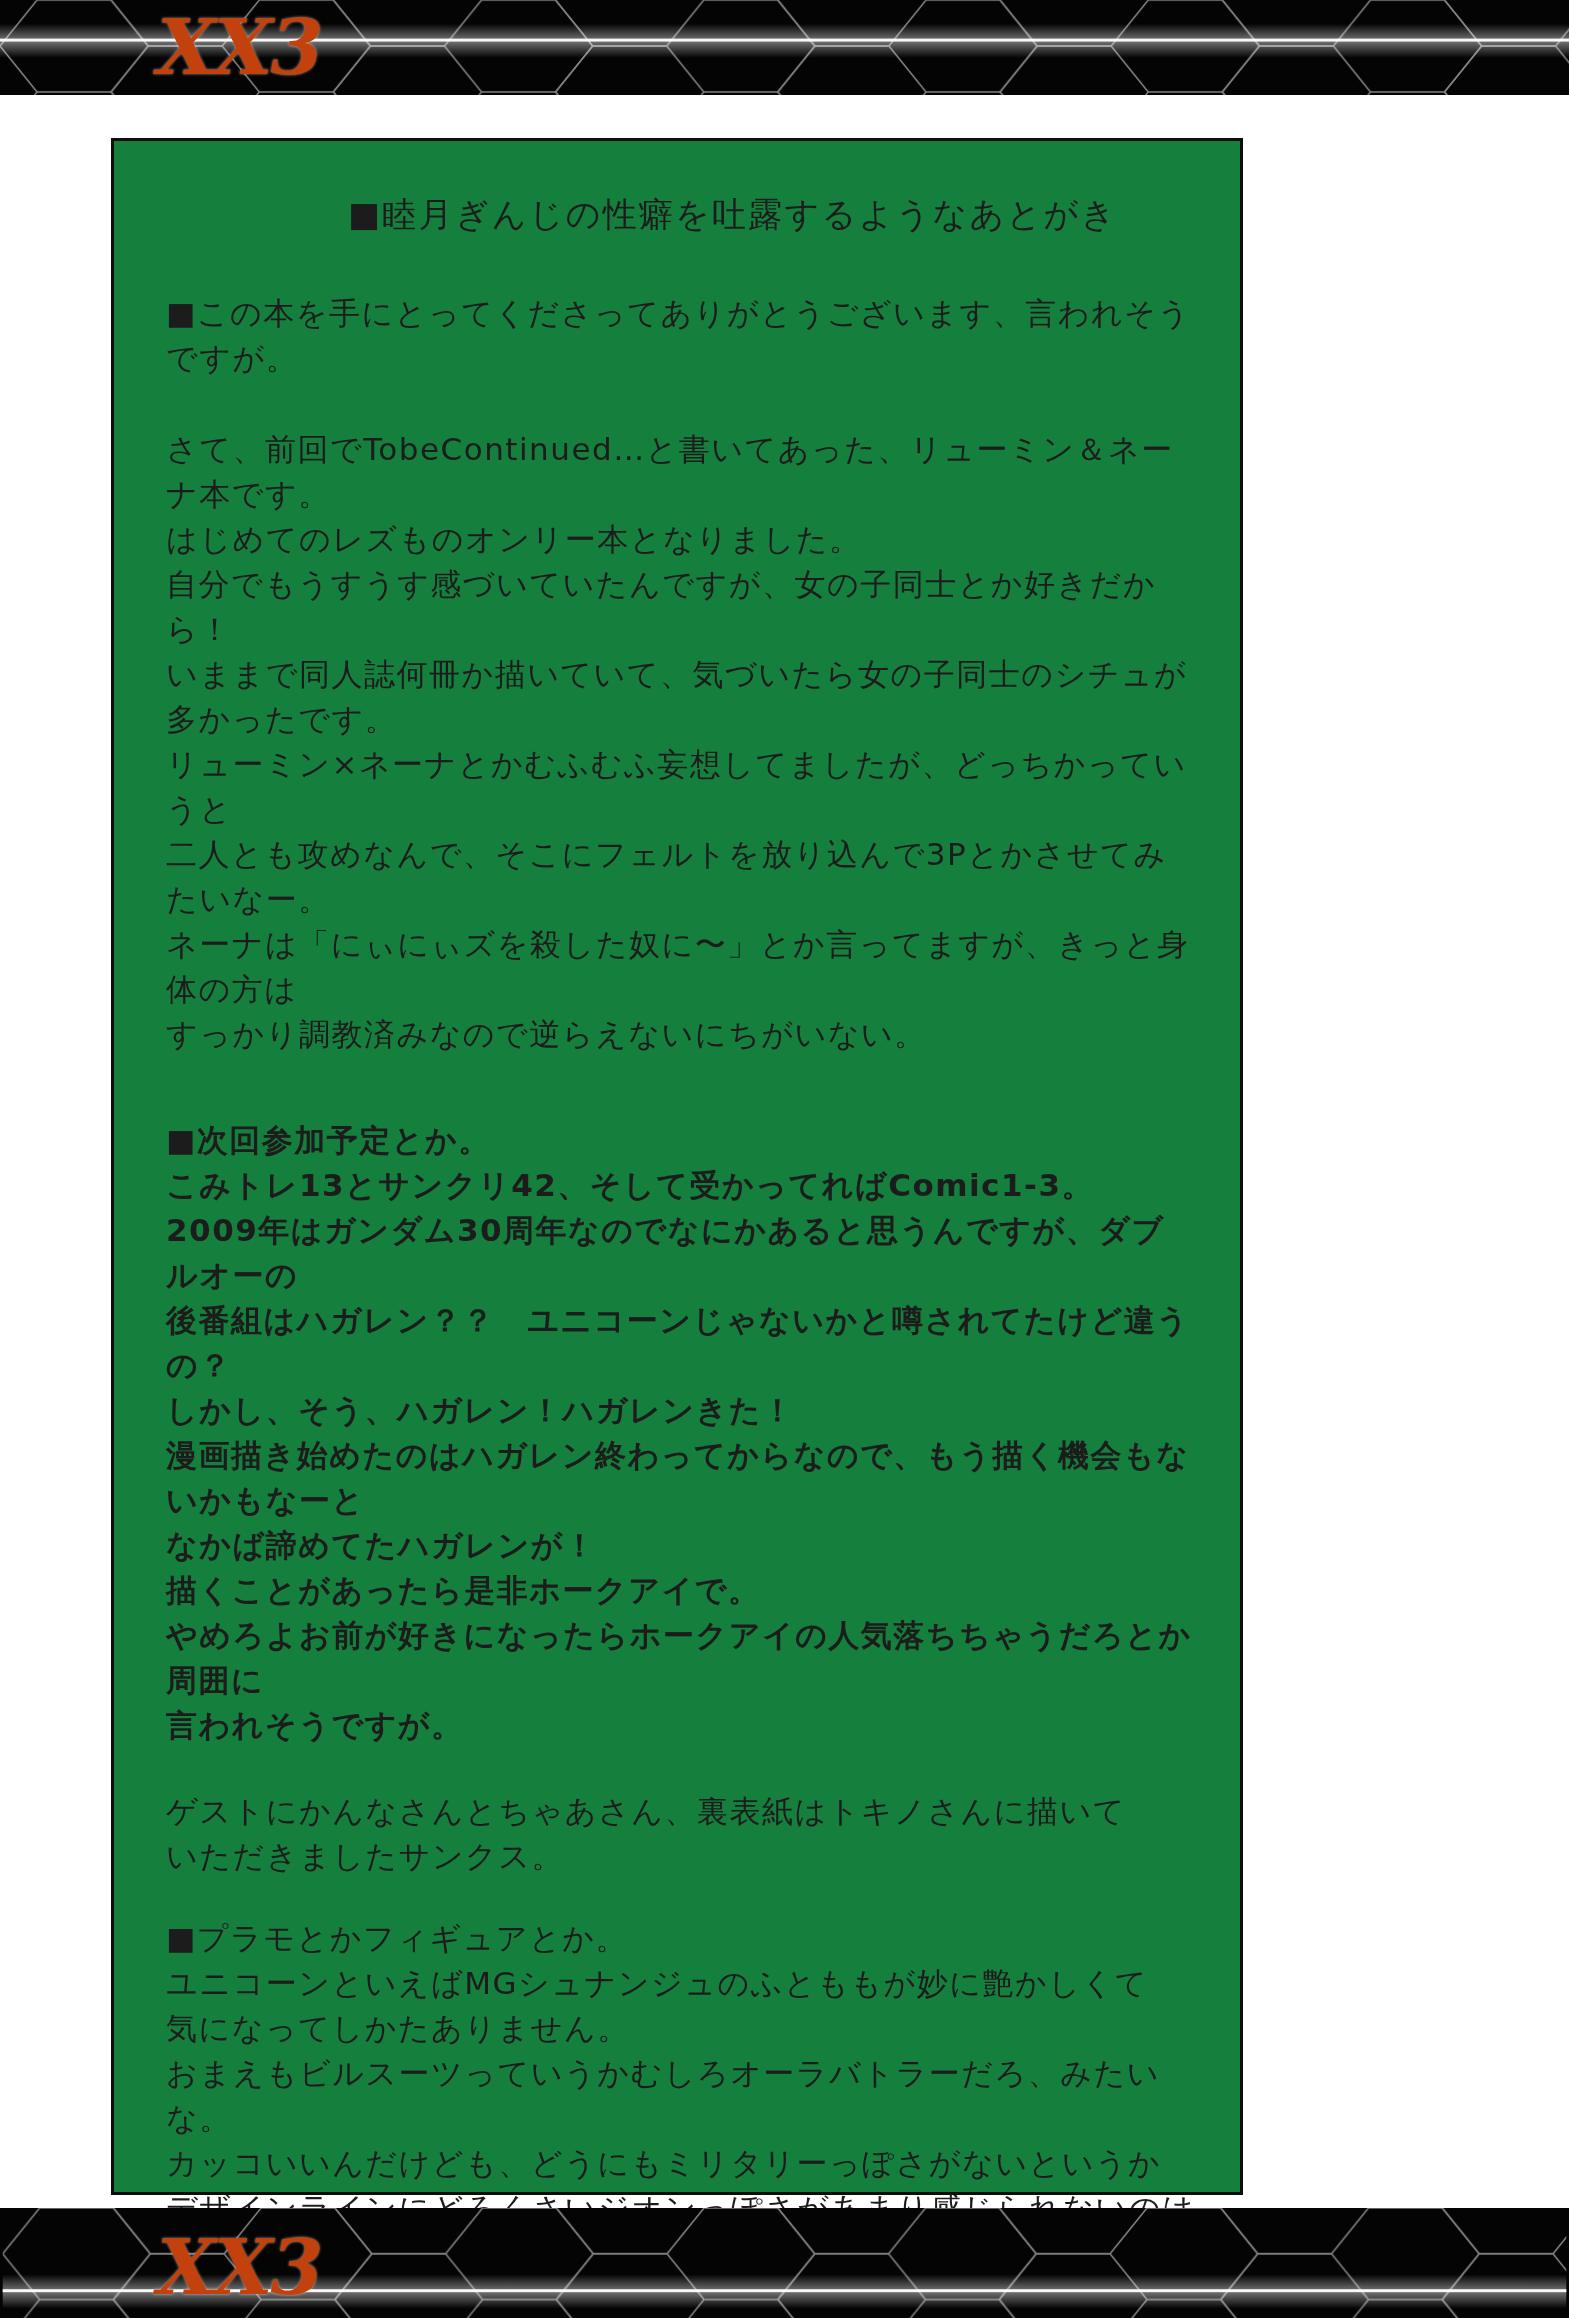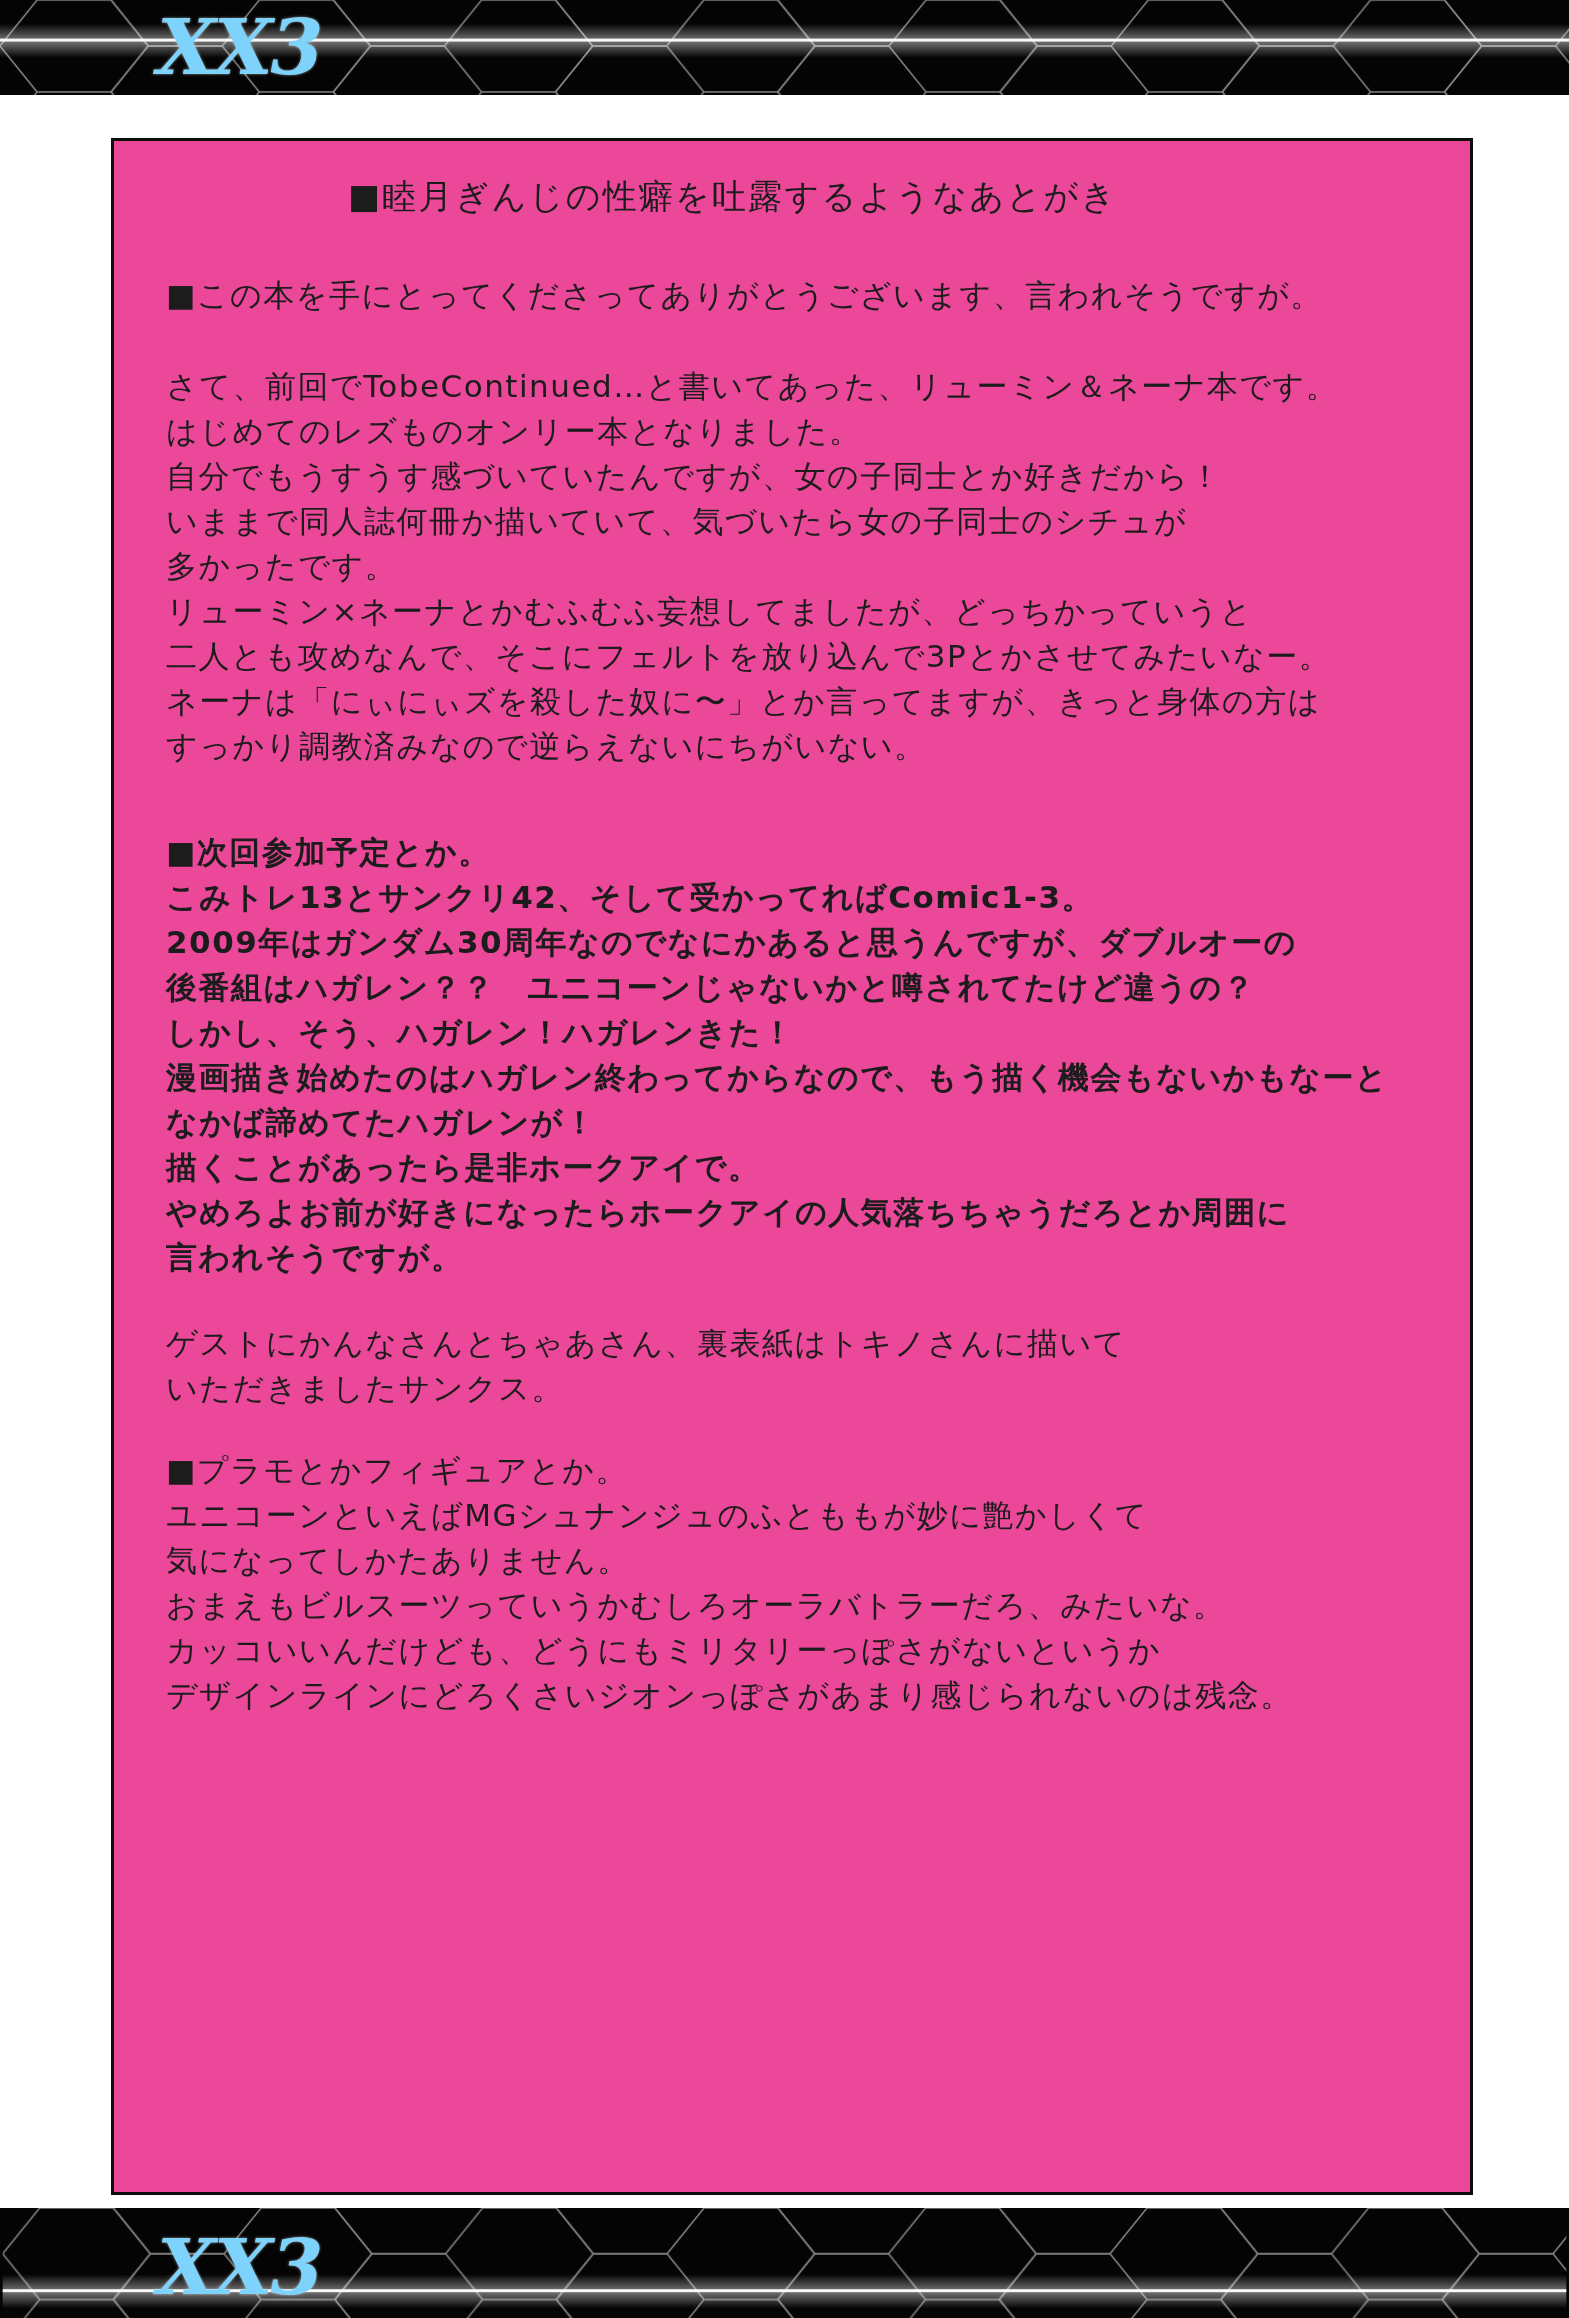--- a/index.html
+++ b/index.html
@@ -20,36 +20,36 @@
   .banner-top{top:0;height:95px;}
   .banner-bottom{top:2208px;height:110px;}
   .banner svg{position:absolute;left:0;top:0;display:block;}
   .banner-label{
     position:absolute;
     font-family:"DejaVu Serif",serif;
     font-style:italic;
     font-weight:bold;
     font-size:76px;
     line-height:95px;
-    color:#7dd3fc;
+    color:#c2410c;
     letter-spacing:-2.2px;
     text-shadow:0 0 3px rgba(255,255,255,0.55);
     white-space:nowrap;
   }
   .banner-top .banner-label{left:157px;top:0;}
   .banner-bottom .banner-label{left:157px;top:12px;}
   
   .content-box{
     position:absolute;
     left:111px;top:138px;
-    width:1362px;height:2057px;
+    width:1132px;height:2057px;
     box-sizing:border-box;
     border:3.7px solid #0d0d0d;
-    background:#ec4899;
-    padding:12px 44px 0 52px;
+    background:#15803d;
+    padding:30px 44px 0 52px;
   }
   .title{
     margin:21px 0 0 182px;
     font-size:34px;
     font-weight:normal;
     letter-spacing:2.2px;
     white-space:nowrap;
   }
   .para{
     margin:0;

